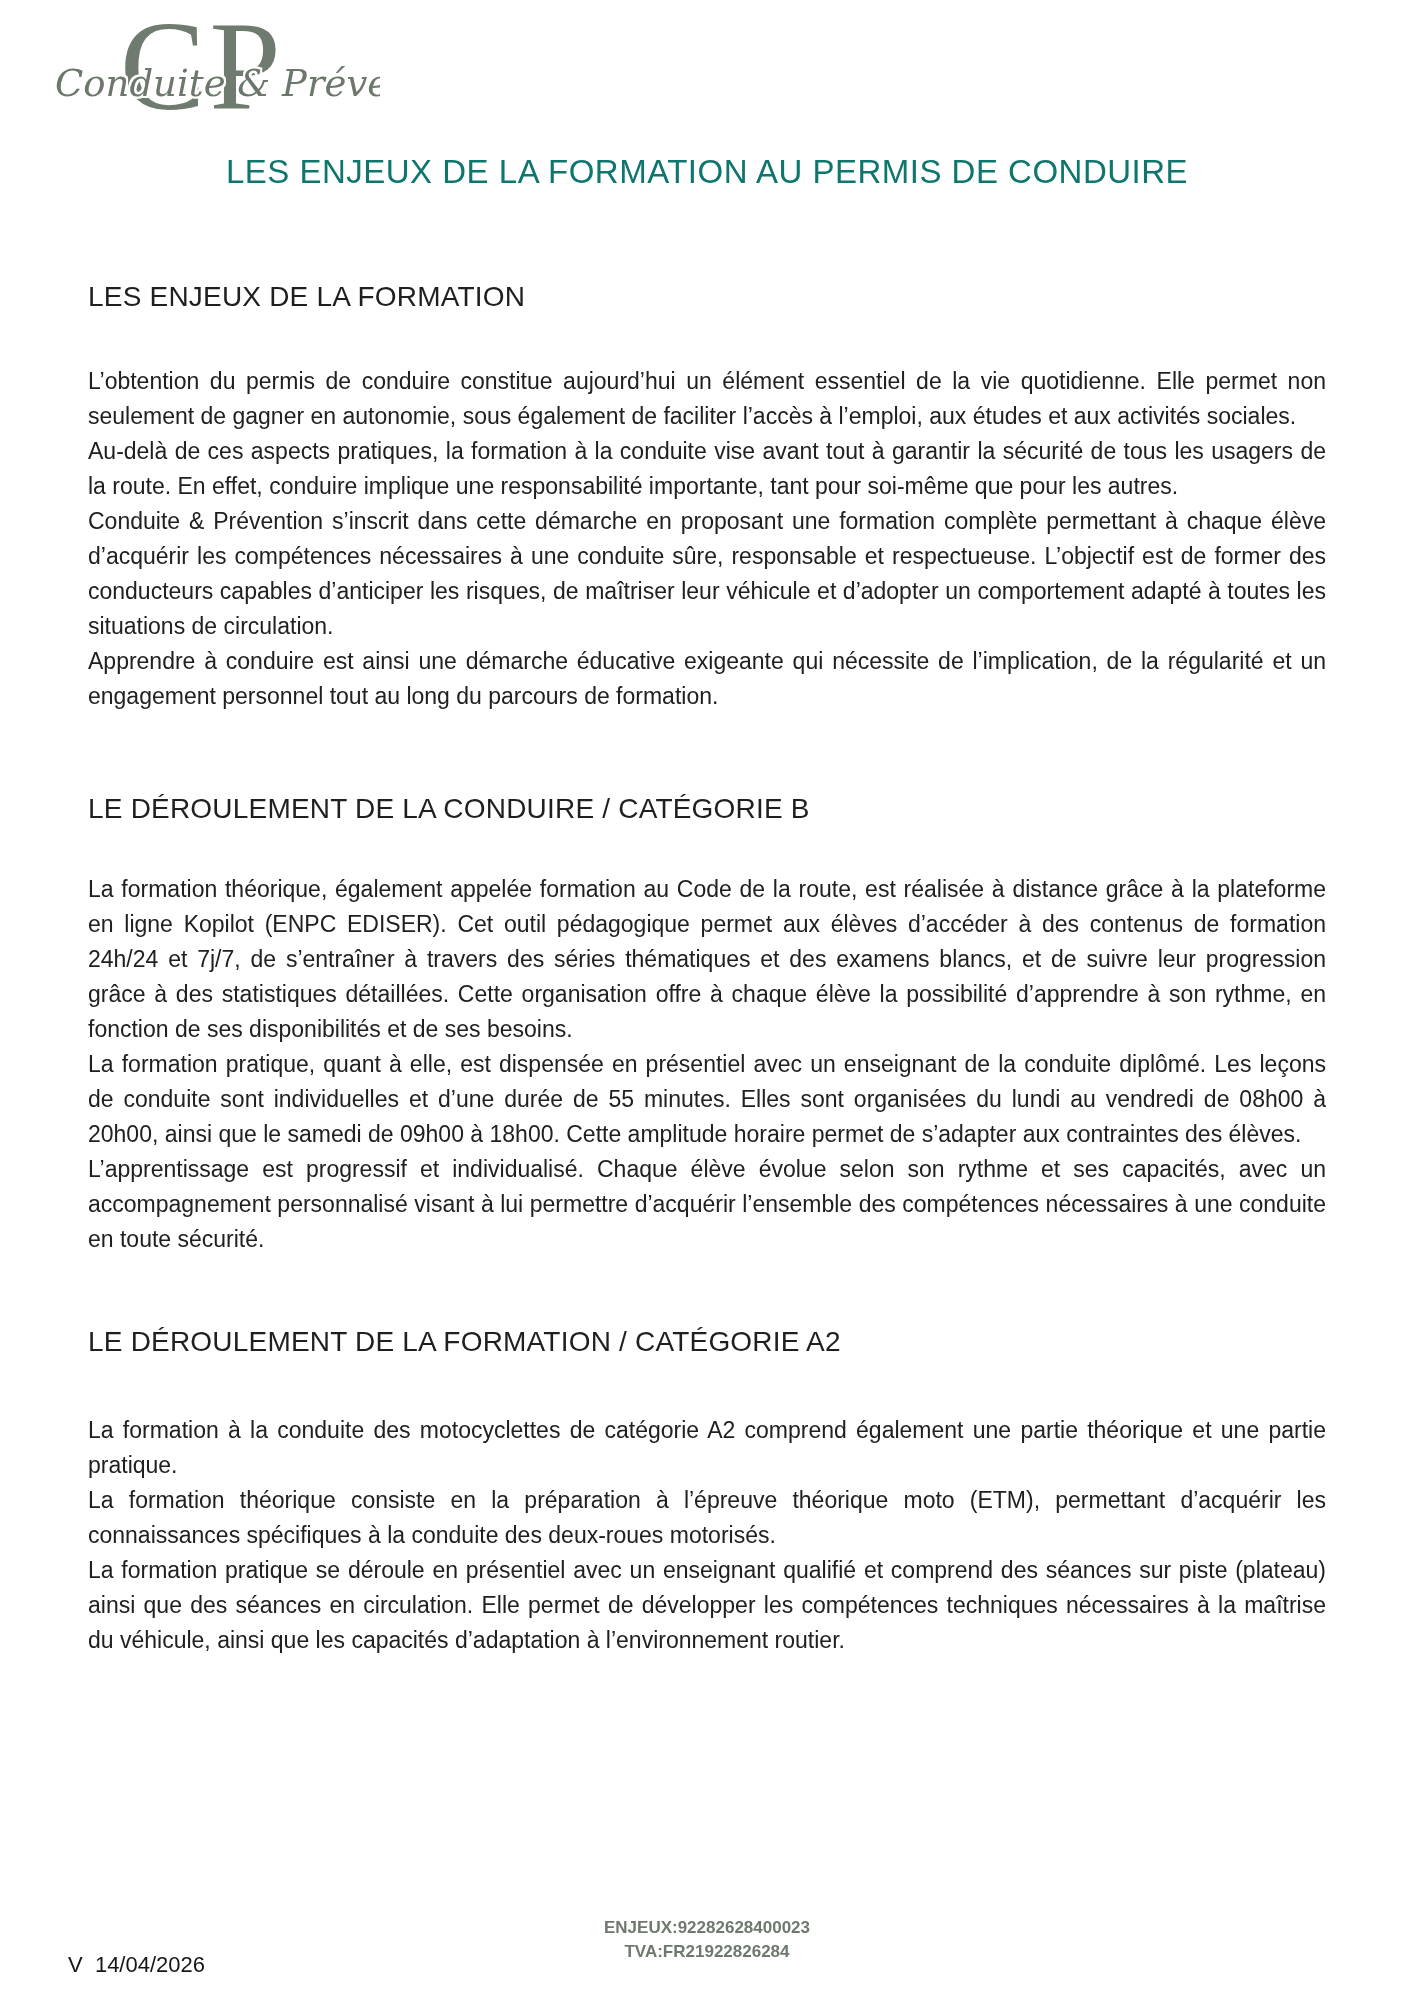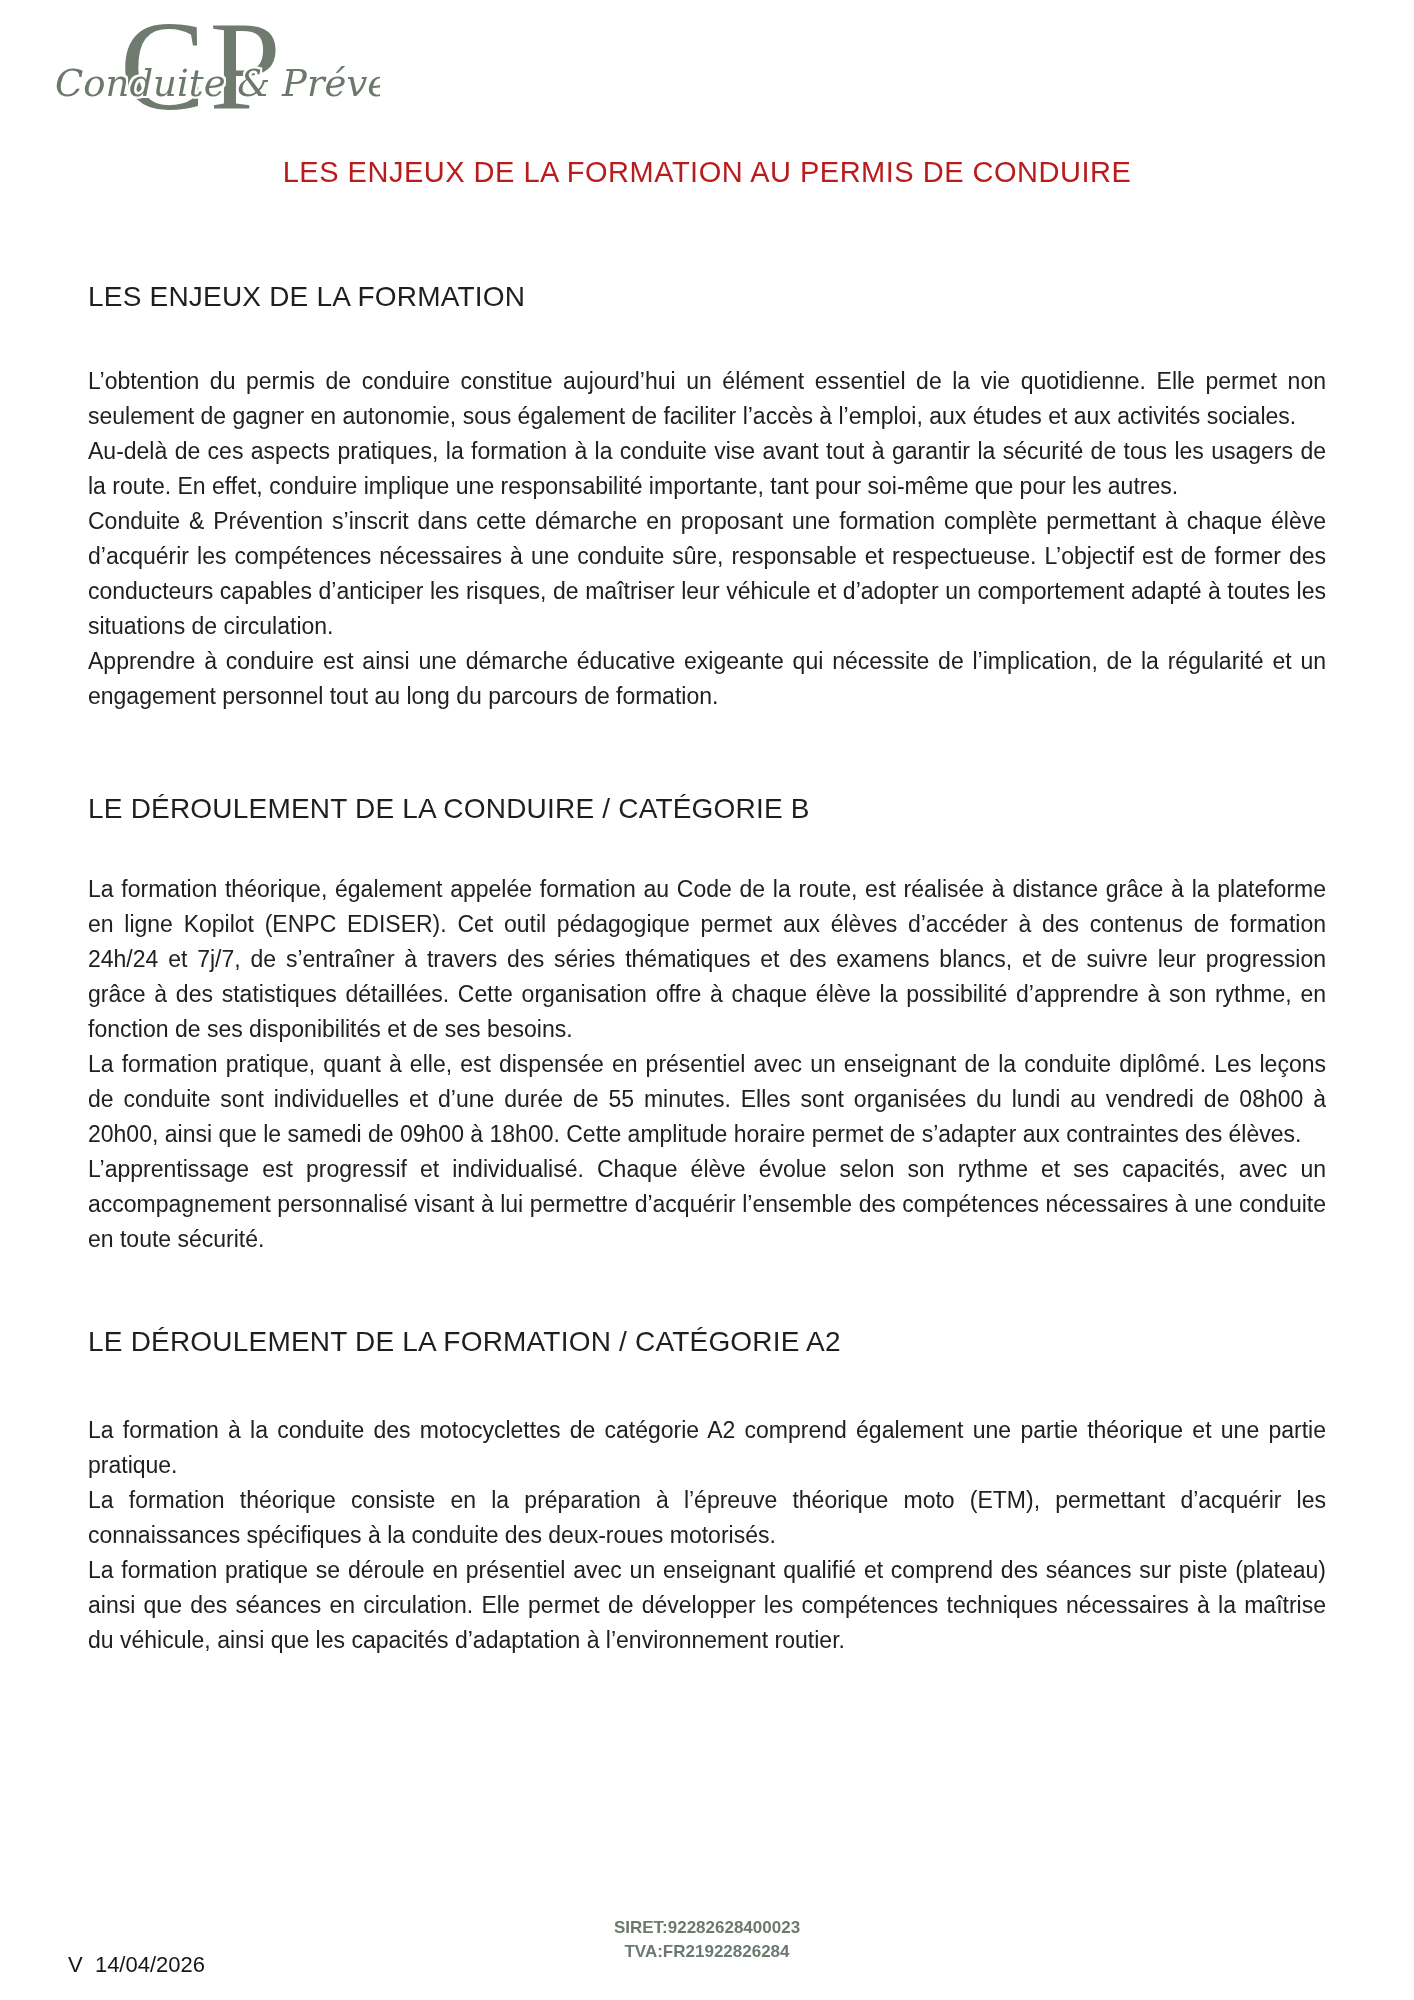--- a/index.html
+++ b/index.html
@@ -47,25 +47,25 @@
     color: #6c786c;
     text-shadow:
       2px 0 0 #fff, -2px 0 0 #fff, 0 2px 0 #fff, 0 -2px 0 #fff,
       2px 2px 0 #fff, -2px -2px 0 #fff, 2px -2px 0 #fff, -2px 2px 0 #fff;
   }
 
   
   .doc-title {
     margin: 152px 48px 0 48px;
     text-align: center;
-    font-size: 29px;
+    font-size: 33px;
     line-height: 40px;
     font-weight: 400;
     letter-spacing: 0.5px;
-    color: #b91c1c;
+    color: #0f766e;
   }
 
   
   .content { padding: 0 50px; }
 
   .section-heading {
     font-size: 28px;
     line-height: 34px;
     font-weight: 400;
     color: #1f1f1f;
@@ -142,19 +142,19 @@
     <h2 class="section-heading h-cat-a2">LE DÉROULEMENT DE LA FORMATION / CATÉGORIE A2</h2>
     <div class="paragraphs p-cat-a2">
       <p>La formation à la conduite des motocyclettes de catégorie A2 comprend également une partie théorique et une partie pratique.</p>
       <p>La formation théorique consiste en la préparation à l’épreuve théorique moto (ETM), permettant d’acquérir les connaissances spécifiques à la conduite des deux-roues motorisés.</p>
       <p>La formation pratique se déroule en présentiel avec un enseignant qualifié et comprend des séances sur piste (plateau) ainsi que des séances en circulation. Elle permet de développer les compétences techniques nécessaires à la maîtrise du véhicule, ainsi que les capacités d’adaptation à l’environnement routier.</p>
     </div>
 
   </div>
 
   <div class="footer">
-    <div>SIRET:92282628400023</div>
+    <div>ENJEUX:92282628400023</div>
     <div>TVA:FR21922826284</div>
   </div>
 
   <div class="version">V  14/04/2026</div>
 
 </div>
 
 </body></html>

